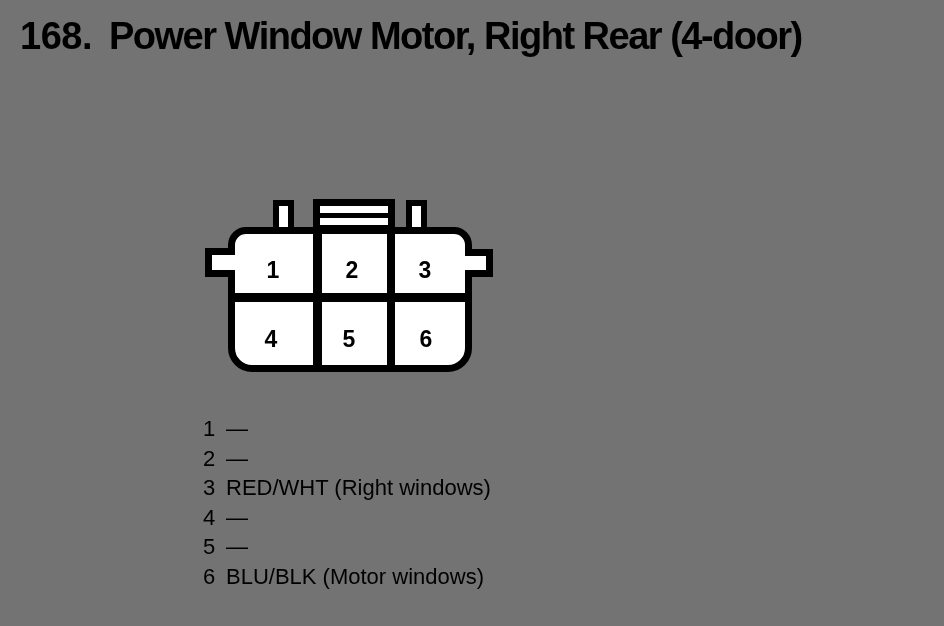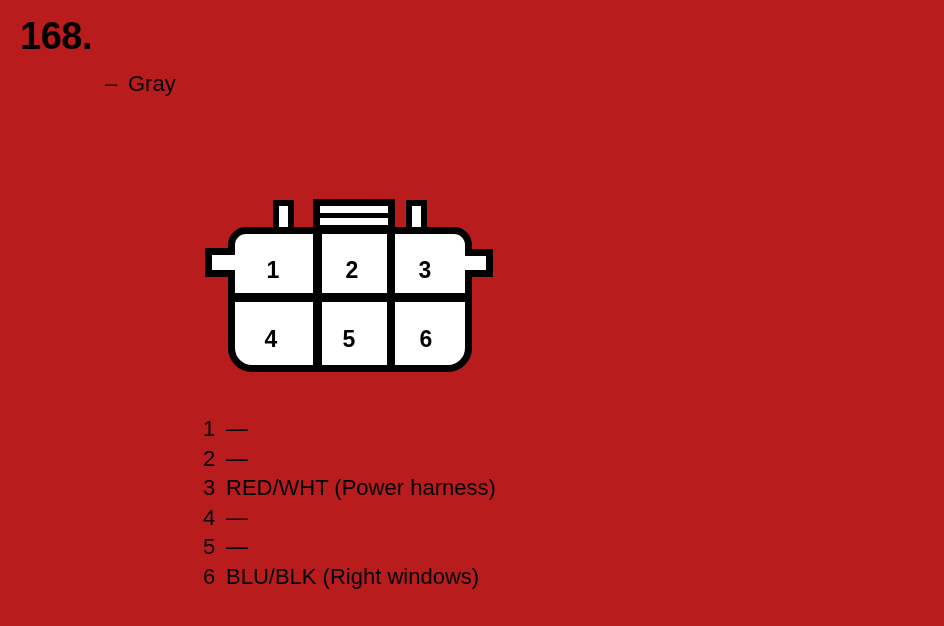--- a/index.html
+++ b/index.html
@@ -1,21 +1,21 @@
 <!DOCTYPE html>
 <html><head>
 <meta charset="utf-8">
 <style>
   * { margin: 0; padding: 0; box-sizing: border-box; }
   html, body { background: #ffffff; }
   .page {
     position: relative;
     width: 944px;
     height: 626px;
-    background: #b91c1c;
+    background: #737373;
     color: #000000;
     font-family: "Liberation Sans", "DejaVu Sans", sans-serif;
     overflow: hidden;
   }
   .abs { position: absolute; }
 
   
   .title-number {
     left: 20px; top: 15px;
     font-size: 38px; font-weight: bold; letter-spacing: -0.5px;
@@ -85,25 +85,23 @@
   }
   .pin-row { display: flex; white-space: nowrap; }
   .pin-number { display: inline-block; width: 23px; }
 </style>
 </head>
 <body>
 
 <div class="page">
 
   <span class="abs title-number">168.</span>
+  <span class="abs title-text">Power Window Motor, Right Rear (4-door)</span>
 
   <div class="abs notes">
-    <div class="note-line">
-      <span class="note-dash">–</span><span>Gray</span>
-    </div>
   </div>
 
   <div>
     <div class="abs latch">
       <div class="latch-bar"></div>
     </div>
     <div class="abs tab tab-left"></div>
     <div class="abs tab tab-right"></div>
     <div class="abs conn-body"></div>
     <div class="abs wing wing-left"></div>
@@ -123,29 +121,29 @@
     <div class="pin-row">
       <span class="pin-number">1</span>
         <span>—</span>
     </div>
     <div class="pin-row">
       <span class="pin-number">2</span>
         <span>—</span>
     </div>
     <div class="pin-row">
       <span class="pin-number">3</span>
-        <span>RED/WHT (Power harness)</span>
+        <span>RED/WHT (Right windows)</span>
     </div>
     <div class="pin-row">
       <span class="pin-number">4</span>
         <span>—</span>
     </div>
     <div class="pin-row">
       <span class="pin-number">5</span>
         <span>—</span>
     </div>
     <div class="pin-row">
       <span class="pin-number">6</span>
-        <span>BLU/BLK (Right windows)</span>
+        <span>BLU/BLK (Motor windows)</span>
     </div>
   </div>
 
 </div>
 
 </body></html>

